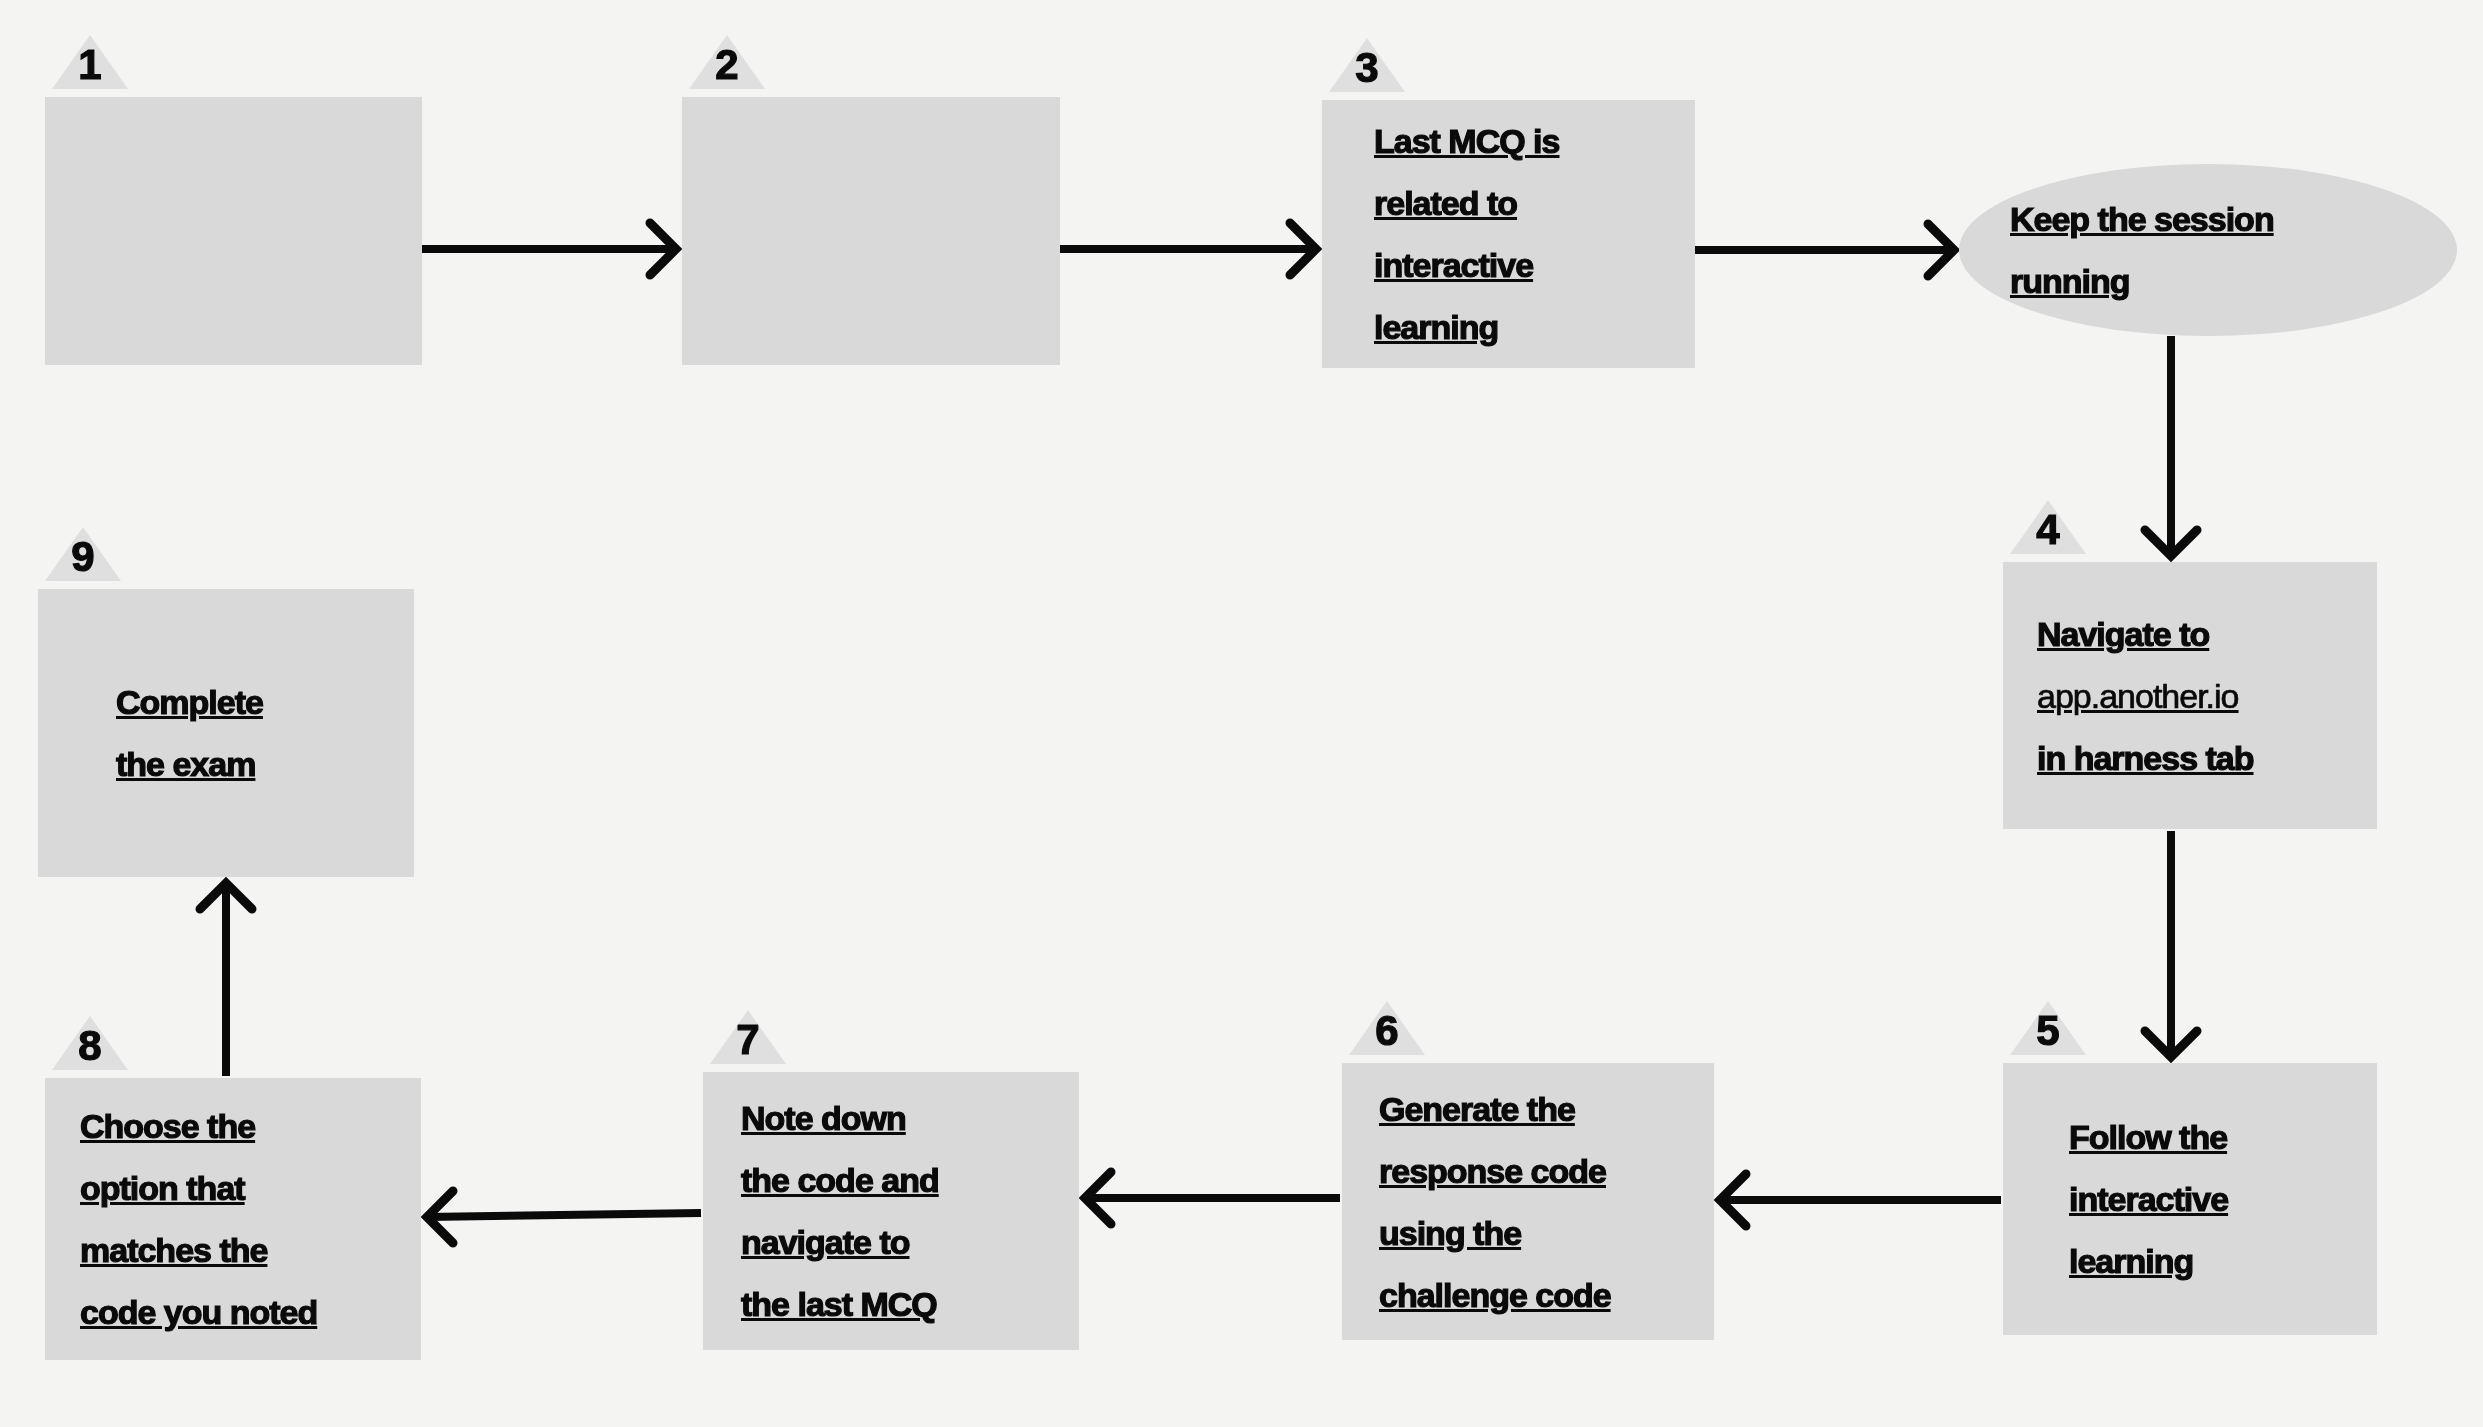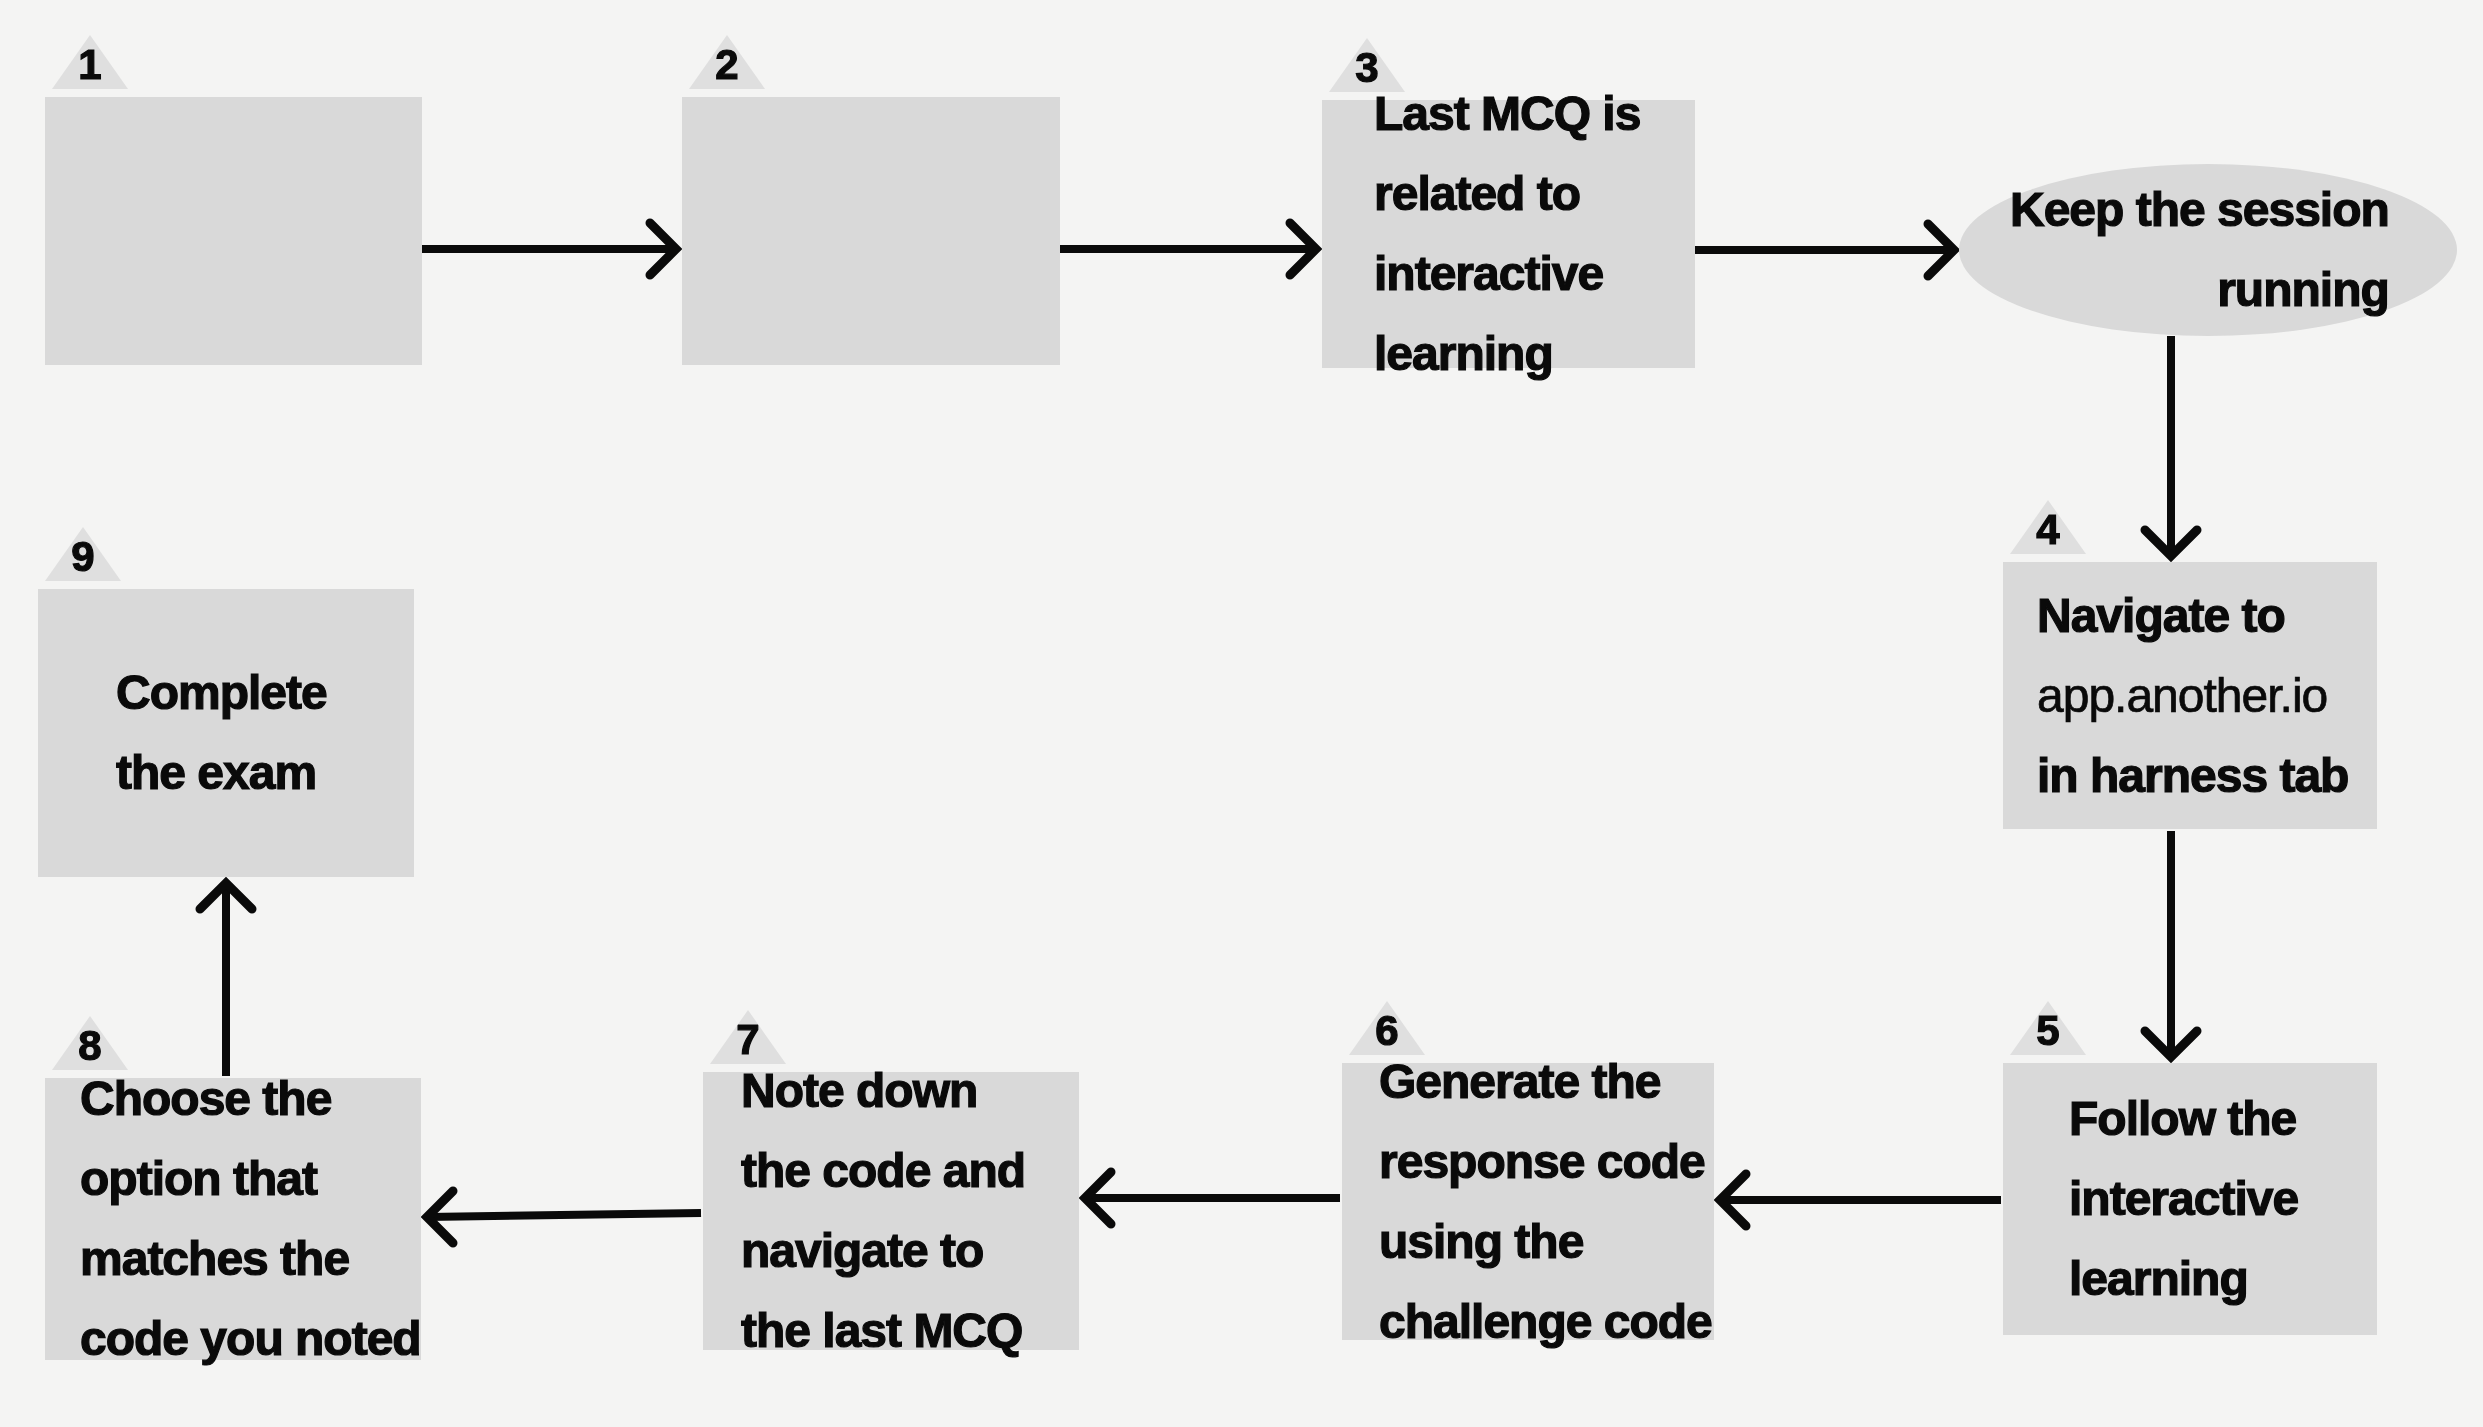--- a/index.html
+++ b/index.html
@@ -14,26 +14,27 @@
   }
   .node {
     position: absolute;
     background: #d9d9d9;
     display: flex;
     align-items: center;
     box-sizing: border-box;
   }
   .node.ellipse { border-radius: 50%; }
   .node-text {
-    font-size: 48px;
-    line-height: 80px;
+    font-size: 34px;
+    line-height: 62px;
     font-weight: bold;
     letter-spacing: -1px;
     -webkit-text-stroke: 1.2px currentColor;
     white-space: nowrap;
+    text-decoration: underline;
   }
   .node-text .medium {
     font-weight: normal;
     -webkit-text-stroke: 0.7px currentColor;
   }
   .marker {
     position: absolute;
     top: -62px;
     left: 7px;
     width: 76px;
@@ -48,21 +49,21 @@
     font-size: 42px;
     line-height: 1;
     font-weight: bold;
     -webkit-text-stroke: 1.2px currentColor;
     padding-bottom: 3px;
   }
   
   .n1 { left: 45px;   top: 97px;   width: 377px; height: 268px; padding-left: 75px; }
   .n2 { left: 682px;  top: 97px;   width: 378px; height: 268px; padding-left: 38px; }
   .n3 { left: 1322px; top: 100px;  width: 373px; height: 268px; padding-left: 52px; }
-  .nS { left: 1959px; top: 164px;  width: 498px; height: 172px; padding-left: 51px; text-align: right; }
+  .nS { left: 1959px; top: 164px;  width: 498px; height: 172px; padding-left: 51px; }
   .n4 { left: 2003px; top: 562px;  width: 374px; height: 267px; padding-left: 34px; }
   .n5 { left: 2003px; top: 1063px; width: 374px; height: 272px; padding-left: 66px; }
   .n6 { left: 1342px; top: 1063px; width: 372px; height: 277px; padding-left: 37px; }
   .n7 { left: 703px;  top: 1072px; width: 376px; height: 278px; padding-left: 38px; }
   .n8 { left: 45px;   top: 1078px; width: 376px; height: 282px; padding-left: 35px; }
   .n9 { left: 38px;   top: 589px;  width: 376px; height: 288px; padding-left: 78px; }
   .wires {
     position: absolute;
     left: 0; top: 0;
     width: 2483px;

